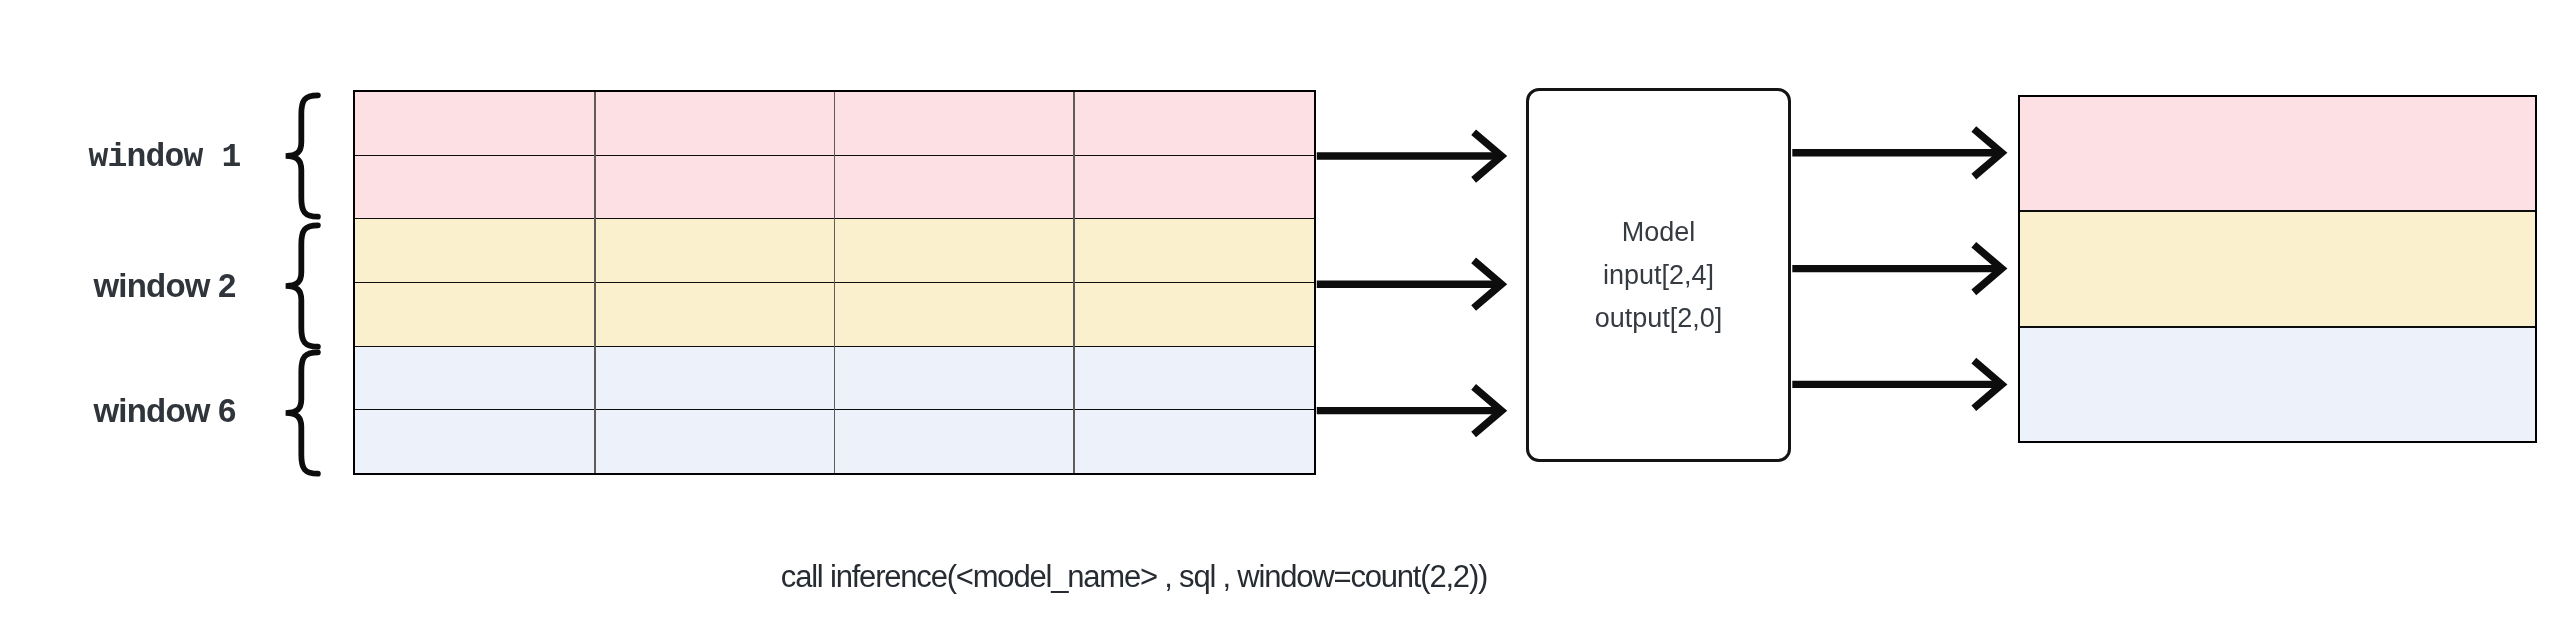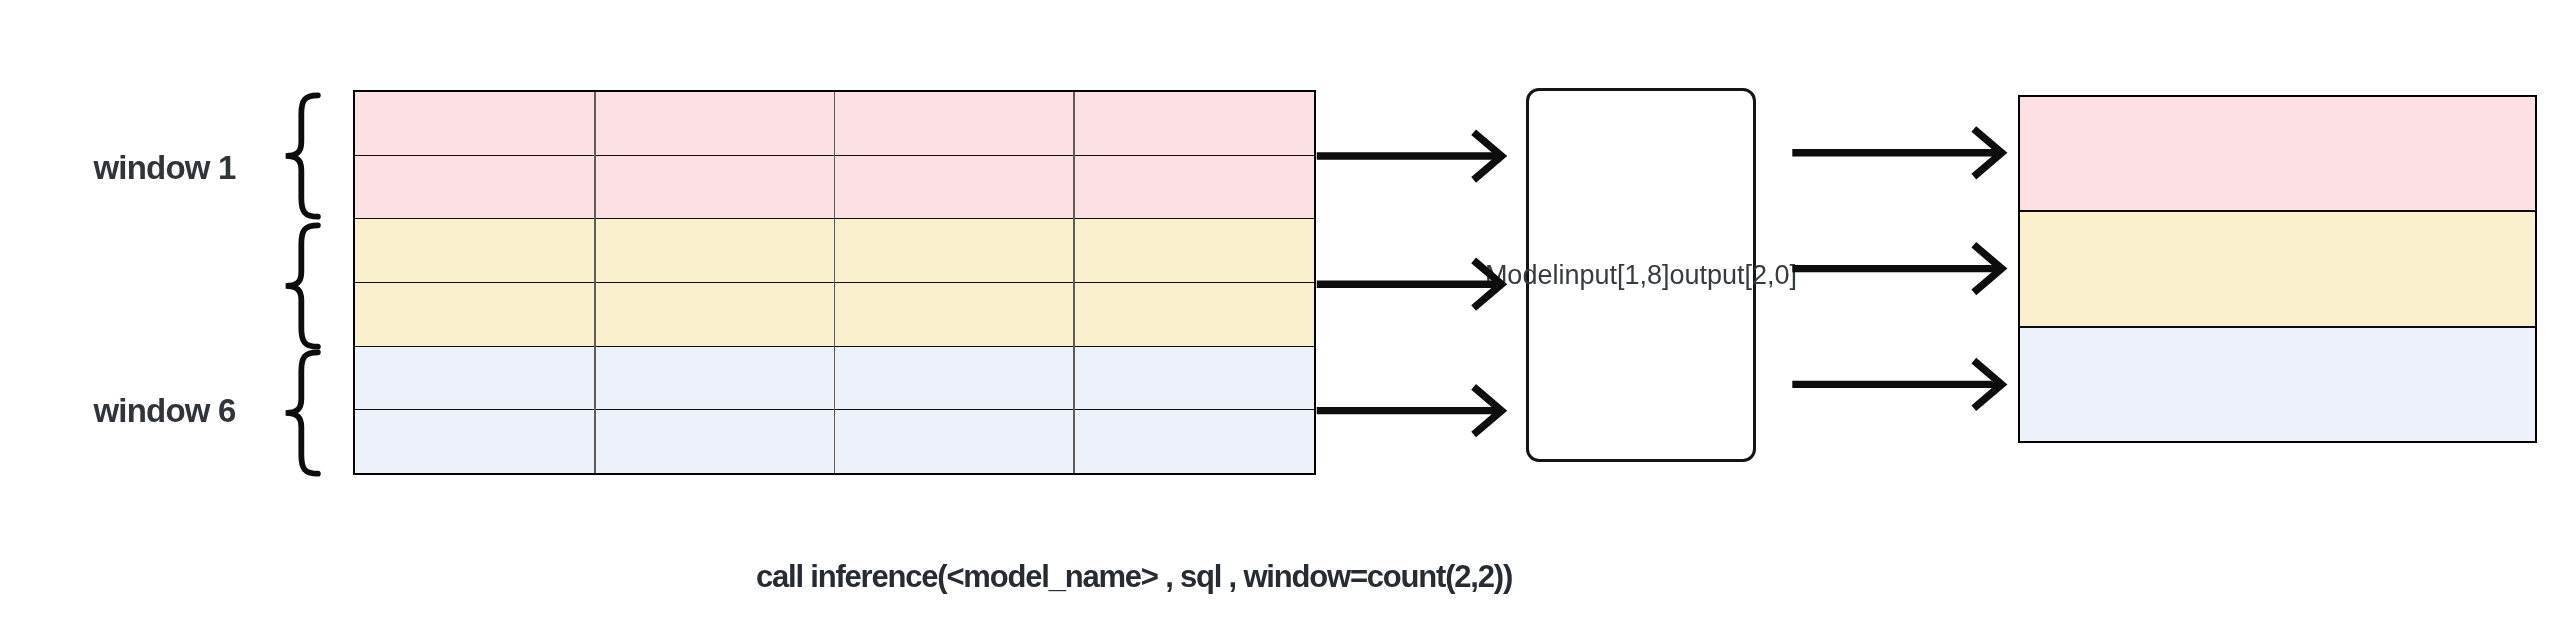--- a/index.html
+++ b/index.html
@@ -11,21 +11,21 @@
     overflow:hidden;
   }
   
   .win-label{
     position:absolute;left:74px;width:181px;height:39px;
     display:flex;align-items:center;justify-content:center;
     font-size:33px;font-weight:bold;letter-spacing:-0.8px;
     color:var(--label-text,#2f353a);
     white-space:nowrap;
   }
-  .lbl-1{top:148px;}
+  .lbl-1{top:138px;font-family:Liberation Mono, monospace;}
   .lbl-2{top:266px;}
   .lbl-3{top:391px;}
   
   .brace{position:absolute;left:279px;width:43px;height:128px;}
   .br-1{top:92px;}
   .br-2{top:222px;}
   .br-3{top:349px;}
   .brace path{fill:none;stroke:var(--line,#0d0d0d);stroke-width:7;stroke-linecap:round;}
   
   .src-table{
@@ -39,43 +39,44 @@
   
   .out-table{
     position:absolute;left:2018px;top:95px;width:519px;height:348px;
     border:2.5px solid #000;box-sizing:border-box;
     display:flex;flex-direction:column;
   }
   .out-table .trow{flex:1;border-top:2.5px solid var(--line,#0d0d0d);}
   .out-table .trow:first-child{border-top:none;}
   
   .model-box{
-    position:absolute;left:1526px;top:88px;width:230px;height:374px;
+    position:absolute;left:1526px;top:88px;width:265px;height:374px;
     box-sizing:border-box;border:3.3px solid #141414;border-radius:13px;
     background:#ffffff;
-    display:flex;flex-direction:row;align-items:center;justify-content:center;
+    display:flex;flex-direction:column;align-items:center;justify-content:center;
     font-size:27px;line-height:43px;color:var(--box-text,#363b42);
     text-align:center;
   }
   
   .arrows{position:absolute;left:0;top:0;width:2576px;height:639px;pointer-events:none;}
   .arrows line,.arrows path{stroke:var(--arrow,#0d0d0d);stroke-width:9;fill:none;}
   
   .caption{
     position:absolute;left:690px;top:559px;width:888px;
-    text-align:center;font-size:31px;font-weight:bold;letter-spacing:-1.2px;
+    text-align:center;font-size:31px;font-weight:normal;letter-spacing:-1.2px;
     color:var(--caption-text,#272c33);white-space:nowrap;
   }
 </style>
 </head>
 <body>
 
 <div class="canvas" style="--pink: #fce0e3; --yellow: #fbf0cd; --blue: #edf1fa; --line: #0d0d0d; --grid: #5f5b59; --arrow: #0d0d0d; --label-text: #2f353a; --box-text: #363b42; --caption-text: #272c33; --background: #ffffff;">
 
   <div class="win-label lbl-1">window 1</div>
+  <div class="win-label lbl-2">window 2</div>
   <div class="win-label lbl-3">window 6</div>
 
   <svg class="brace br-1" viewBox="0 0 52 156" preserveAspectRatio="none">
     <path d="M 47,4 C 31,4 27,10 27,27 L 27,61 C 27,73 22,78 8,78 C 22,78 27,83 27,95 L 27,129 C 27,146 31,152 47,152"></path>
   </svg>
   <svg class="brace br-2" viewBox="0 0 52 156" preserveAspectRatio="none">
     <path d="M 47,4 C 31,4 27,10 27,27 L 27,61 C 27,73 22,78 8,78 C 22,78 27,83 27,95 L 27,129 C 27,146 31,152 47,152"></path>
   </svg>
   <svg class="brace br-3" viewBox="0 0 52 156" preserveAspectRatio="none">
     <path d="M 47,4 C 31,4 27,10 27,27 L 27,61 C 27,73 22,78 8,78 C 22,78 27,83 27,95 L 27,129 C 27,146 31,152 47,152"></path>
@@ -88,21 +89,21 @@
       <div class="trow" style="background: rgb(251, 240, 205);"></div>
       <div class="trow" style="background: rgb(237, 241, 250);"></div>
       <div class="trow" style="background: rgb(237, 241, 250);"></div>
       <div class="vline" style="left: calc(25% - 0.8px);"></div>
       <div class="vline" style="left: calc(50% - 0.8px);"></div>
       <div class="vline" style="left: calc(75% - 0.8px);"></div>
     </div>
 
   <div class="model-box">
     <div>Model</div>
-    <div>input[1,8]</div>
+    <div>input[2,4]</div>
     <div>output[2,0]</div>
   </div>
 
   <div class="out-table">
       <div class="trow" style="background: rgb(252, 224, 227);"></div>
       <div class="trow" style="background: rgb(251, 240, 205);"></div>
       <div class="trow" style="background: rgb(237, 241, 250);"></div>
     </div>
 
   <svg class="arrows" viewBox="0 0 3134 778" width="2576" height="639">

